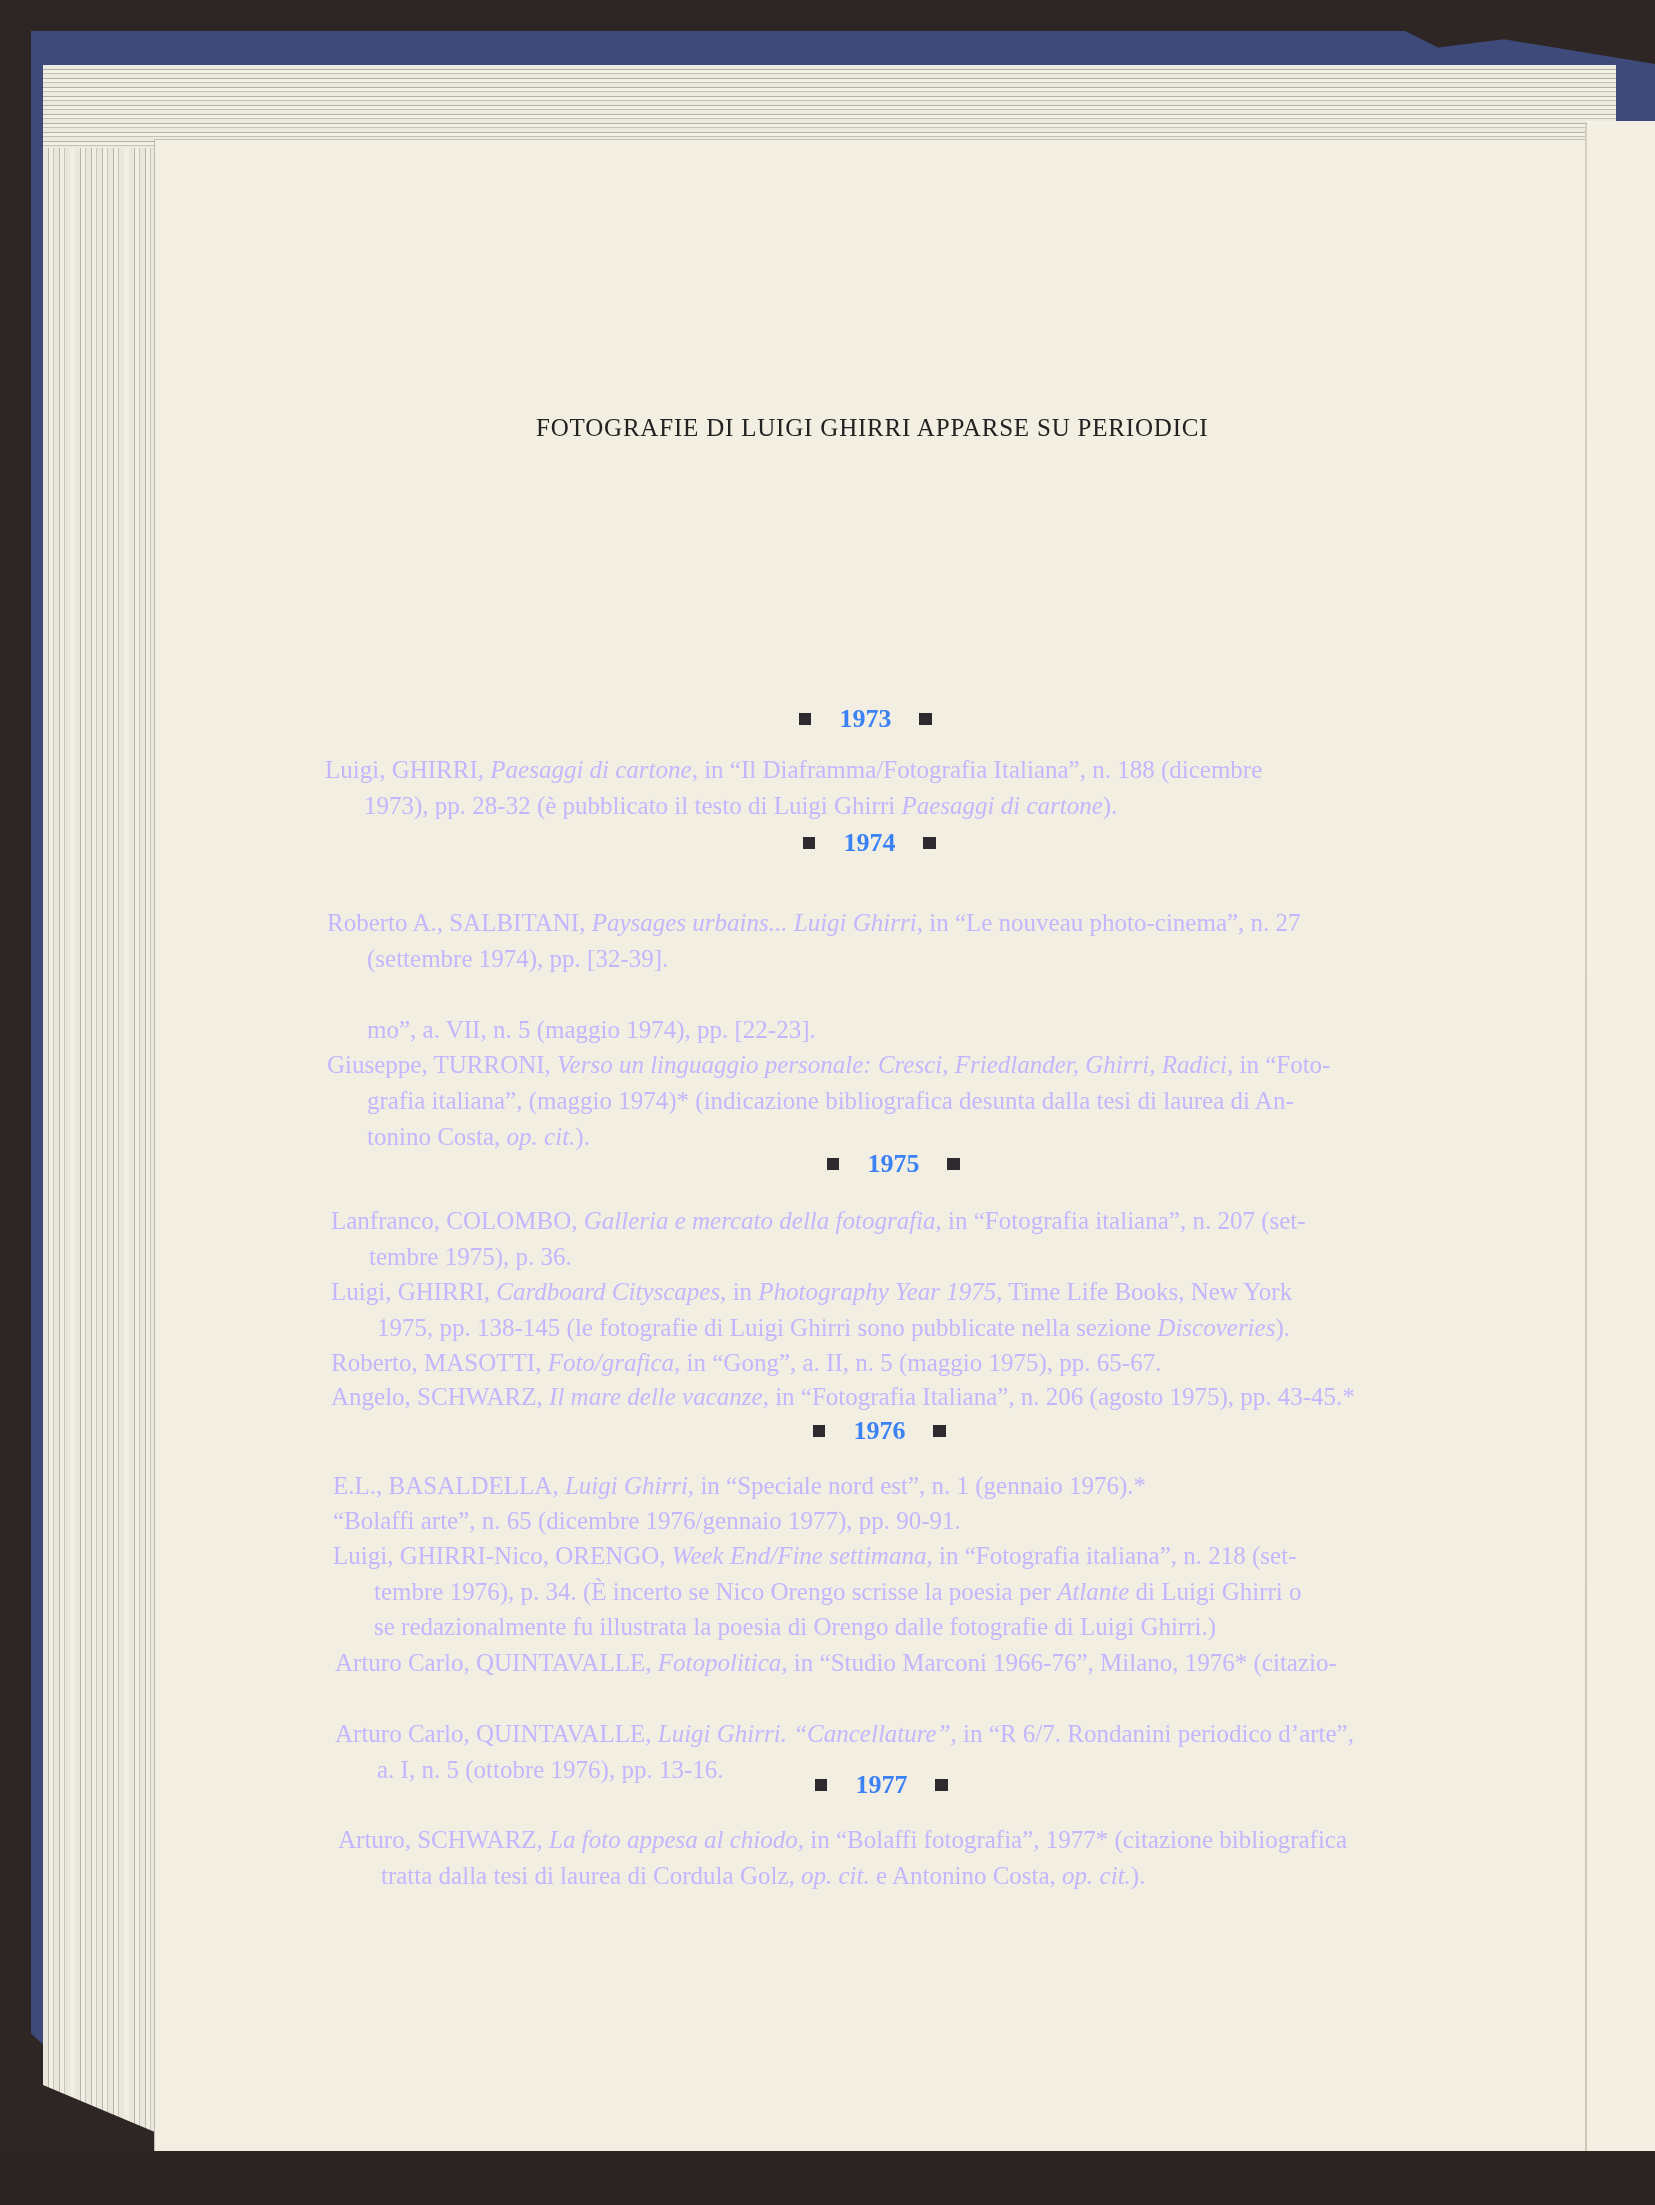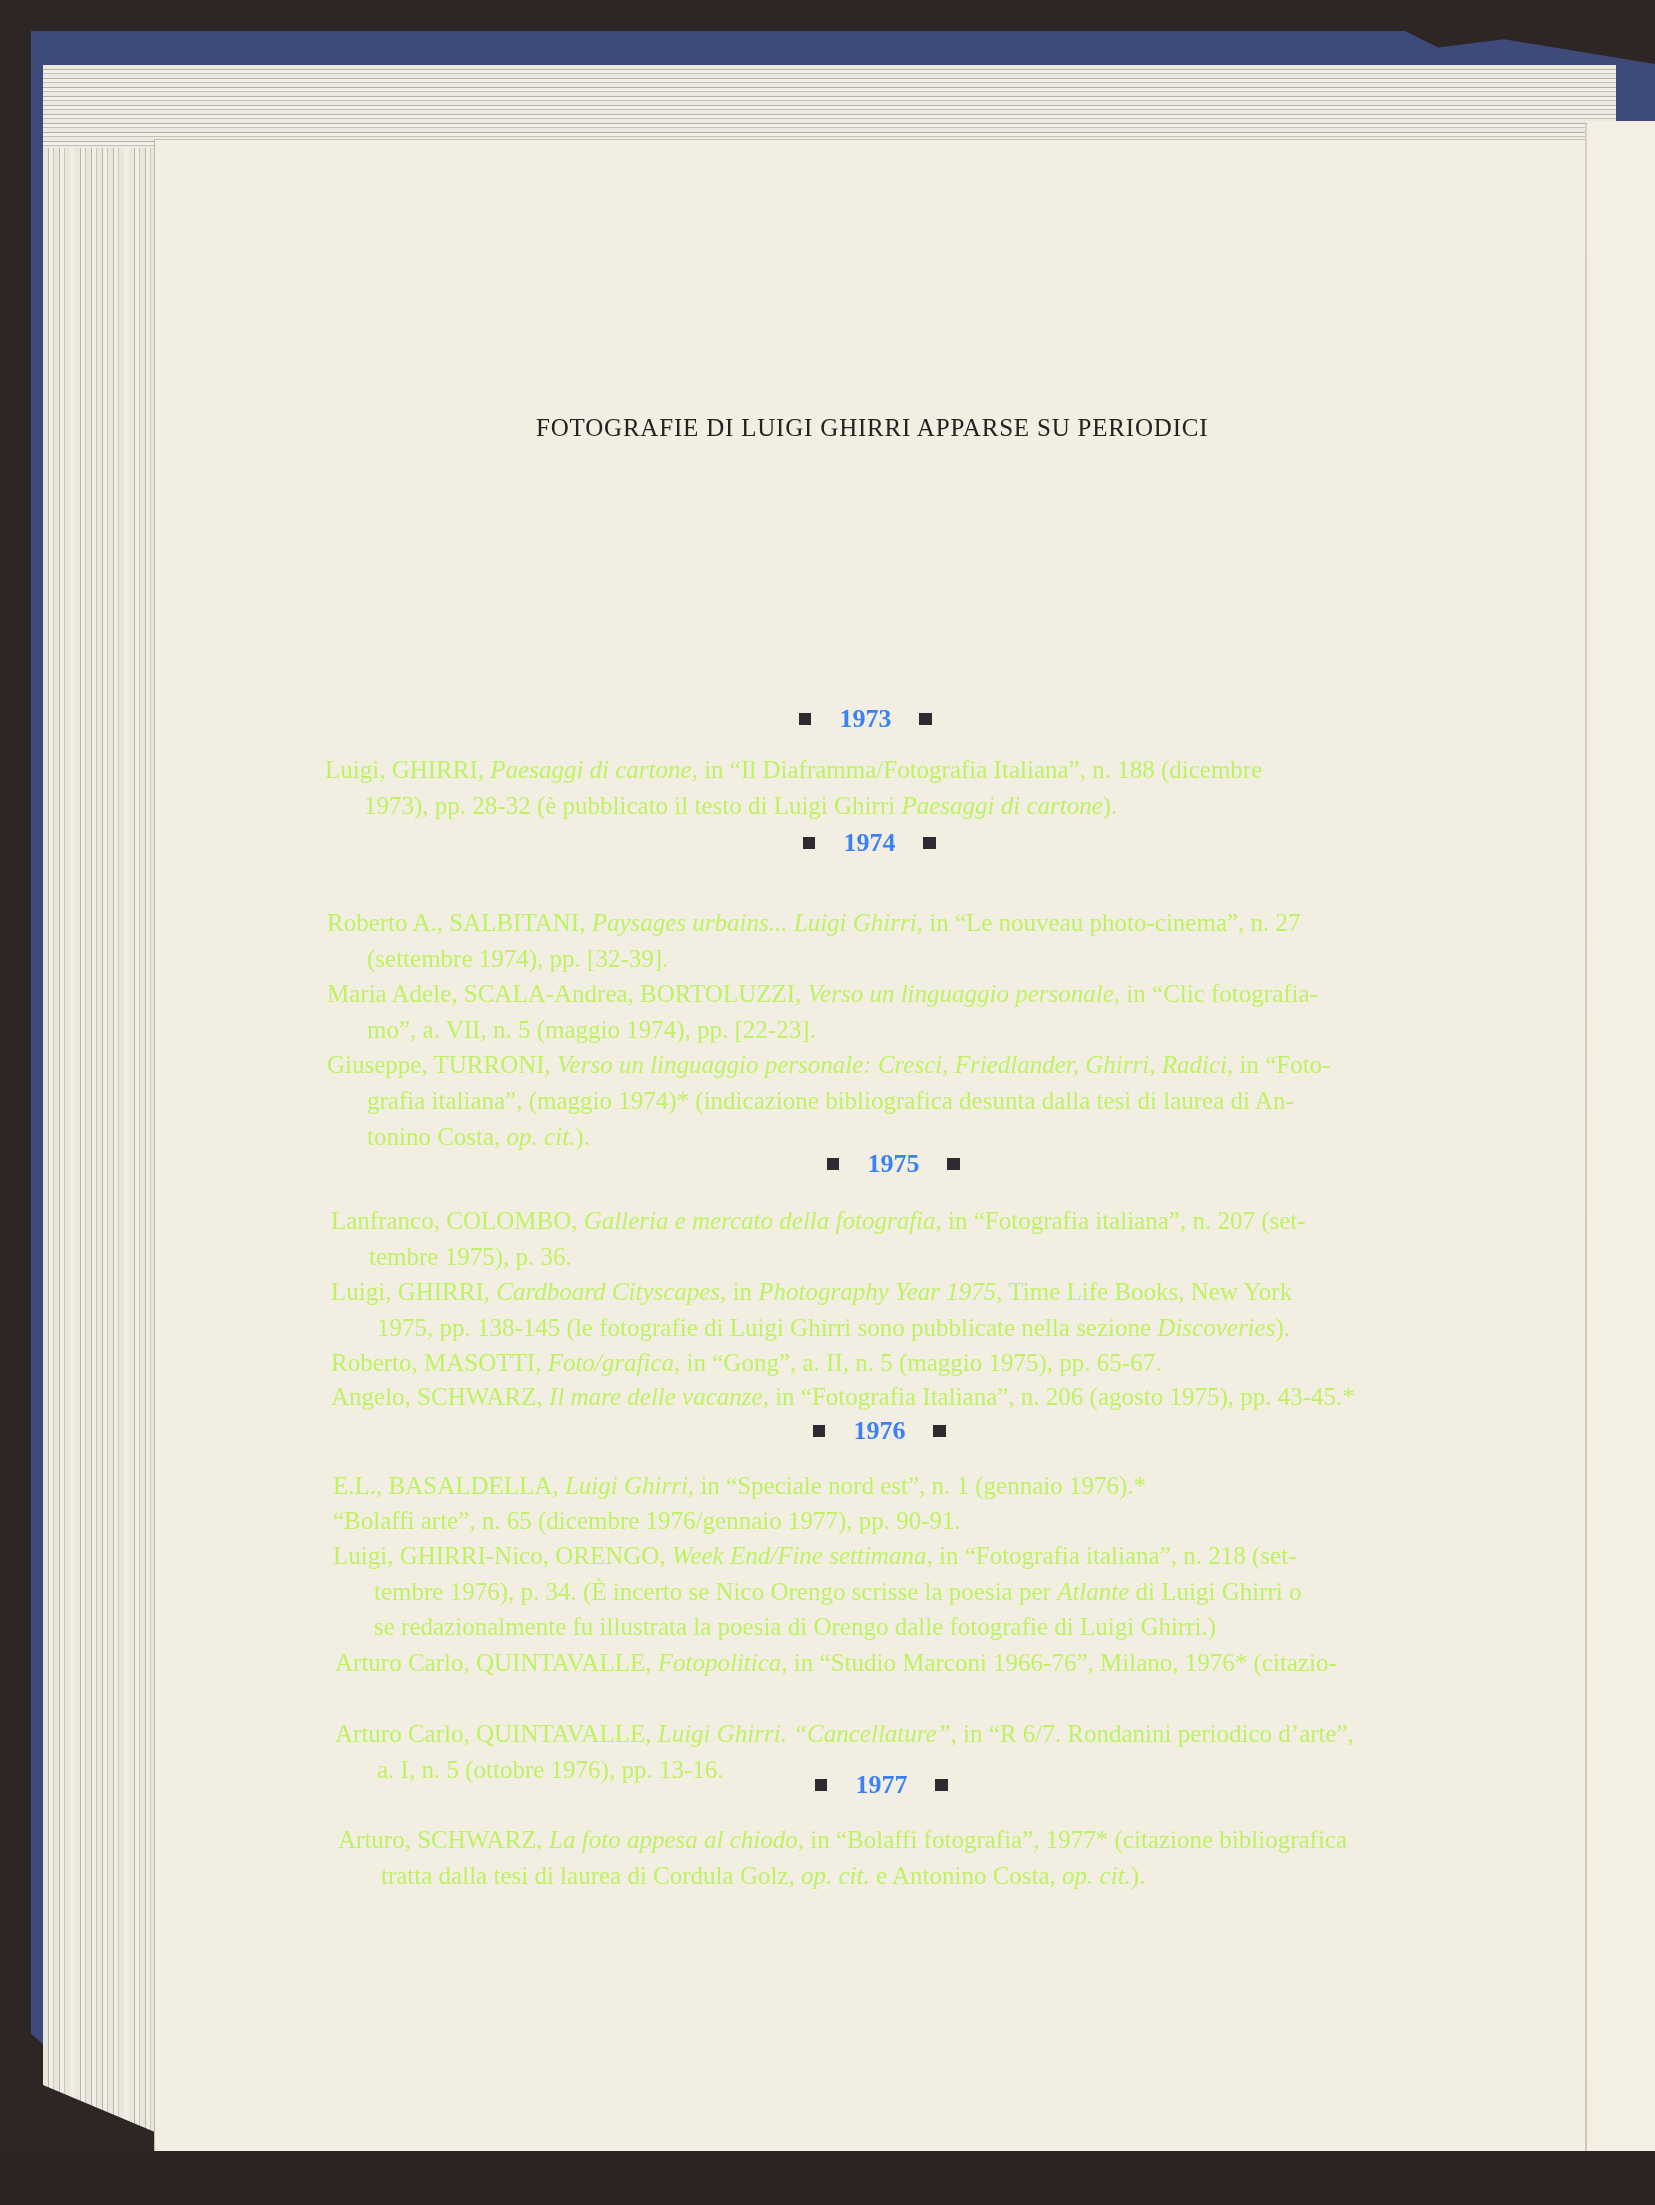--- a/index.html
+++ b/index.html
@@ -51,21 +51,21 @@
   .title {
     position: absolute; left: 536px; top: 414px; font-size: 25px; letter-spacing: 0.8px;
     color: #222; white-space: nowrap;
   }
   .year {
     position: absolute; font-size: 26px; font-weight: bold; color: #3b82f6;
     display: flex; align-items: center; gap: 28px; white-space: nowrap;
   }
   .sq { display: inline-block; width: 12.4px; height: 12.4px; background: #2d2a30; }
   .line {
-    position: absolute; font-size: 25px; color: #bef264; white-space: nowrap;
+    position: absolute; font-size: 25px; color: #c4b5fd; white-space: nowrap;
   }
   .line i { font-style: italic; }
 </style>
 </head>
 <body>
 
 <div class="cover"></div>
 <div class="spine-corner"></div>
 <div class="edges"></div>
 <div class="edges-top"></div>
@@ -85,21 +85,20 @@
   <div class="line" style="left:325px; top:756px;"><span>Luigi, GHIRRI, </span><i>Paesaggi di cartone,</i><span> in “Il Diaframma/Fotografia Italiana”, n. 188 (dicembre</span></div>
   <div class="line" style="left:364px; top:792px;"><span>1973), pp. 28-32 (è pubblicato il testo di Luigi Ghirri </span><i>Paesaggi di cartone</i><span>).</span></div>
 
   <div class="year" style="left:803px; top:828px;justify-content:center;">
     <span class="sq"></span>
     <span>1974</span>
     <span class="sq"></span>
   </div>
   <div class="line" style="left:327px; top:909px;"><span>Roberto A., SALBITANI, </span><i>Paysages urbains... Luigi Ghirri,</i><span> in “Le nouveau photo-cinema”, n. 27</span></div>
   <div class="line" style="left:367px; top:945px;"><span>(settembre 1974), pp. [32-39].</span></div>
-  <div class="line" style="left:327px; top:980px;"><span>Maria Adele, SCALA-Andrea, BORTOLUZZI, </span><i>Verso un linguaggio personale,</i><span> in “Clic fotografia-</span></div>
   <div class="line" style="left:367px; top:1016px;"><span>mo”, a. VII, n. 5 (maggio 1974), pp. [22-23].</span></div>
   <div class="line" style="left:327px; top:1051px;"><span>Giuseppe, TURRONI, </span><i>Verso un linguaggio personale: Cresci, Friedlander, Ghirri, Radici,</i><span> in “Foto-</span></div>
   <div class="line" style="left:367px; top:1087px;"><span>grafia italiana”, (maggio 1974)* (indicazione bibliografica desunta dalla tesi di laurea di An-</span></div>
   <div class="line" style="left:367px; top:1123px;"><span>tonino Costa, </span><i>op. cit.</i><span>).</span></div>
 
   <div class="year" style="left:827px; top:1149px;">
     <span class="sq"></span>
     <span>1975</span>
     <span class="sq"></span>
   </div>

